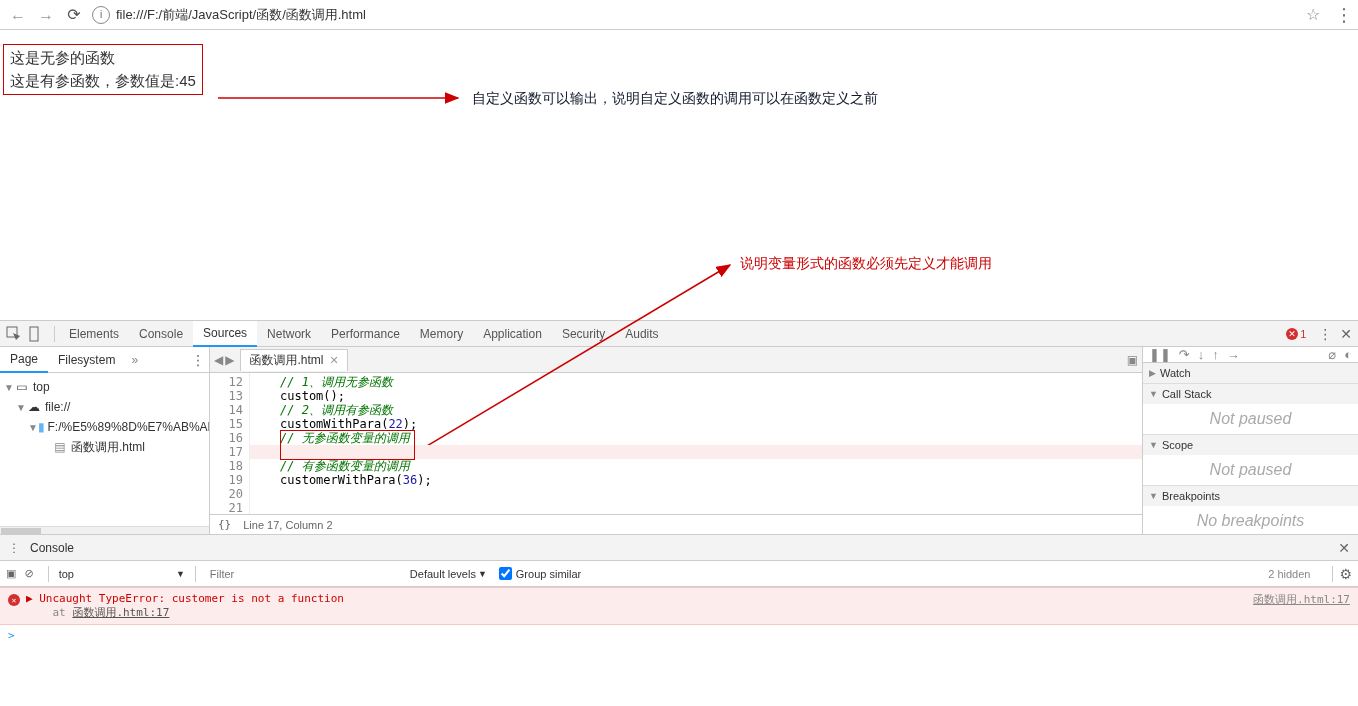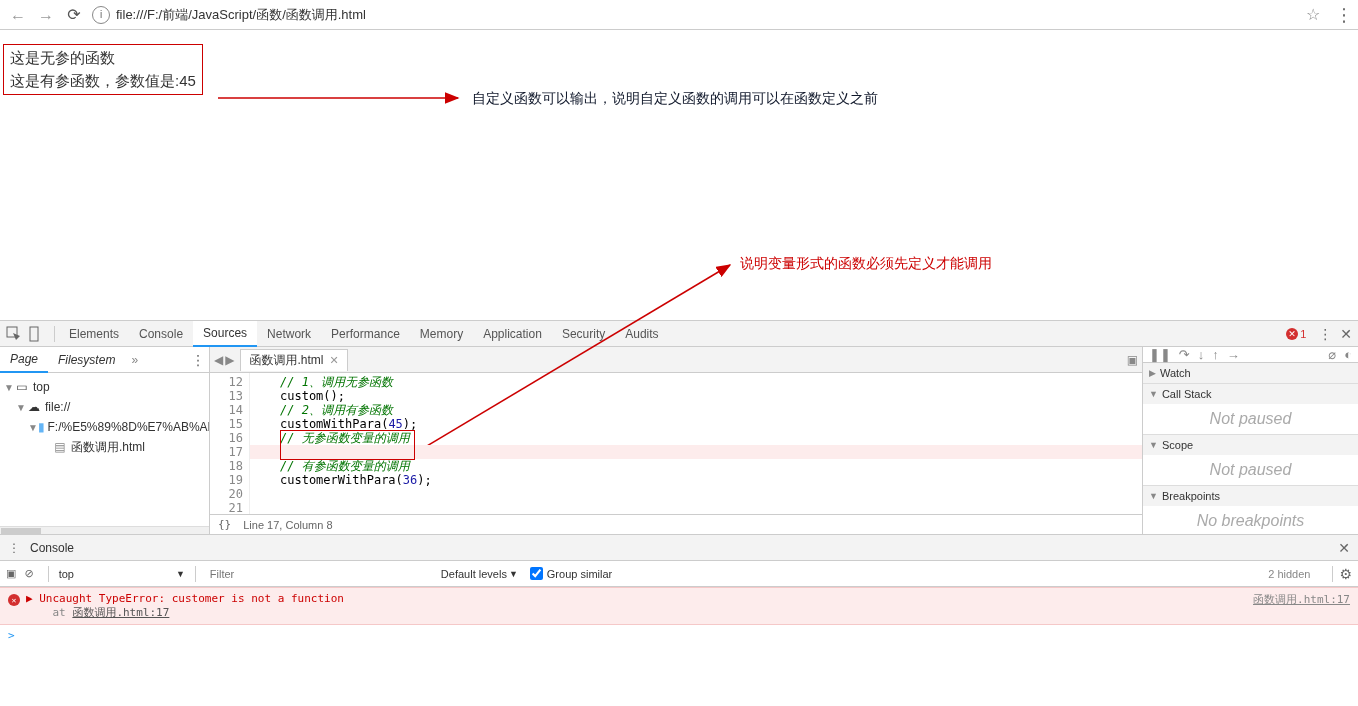--- a/index.html
+++ b/index.html
@@ -24,21 +24,21 @@
 .dt-tab { padding: 0 10px; height: 26px; display: flex; align-items: center; color: #555; cursor: pointer; }
 .dt-tab.active { color: #333; border-bottom: 2px solid #2196f3; background: #fff; }
 .dt-spacer { flex: 1; }
 .dt-err-badge { color: #d32f2f; font-size: 11px; display: flex; align-items: center; margin-right: 8px; }
 .dt-err-circle { width: 12px; height: 12px; background: #d32f2f; border-radius: 50%; color: #fff; font-size: 9px; display: flex; align-items: center; justify-content: center; margin-right: 2px; }
 .dot3 { font-size: 14px; color: #666; margin: 0 4px; cursor: pointer; }
 .x-close { font-size: 14px; color: #666; margin-left: 4px; cursor: pointer; }
 .sources-panel { flex: 1; display: flex; min-height: 0; }
 .sp-left { width: 210px; border-right: 1px solid #ccc; display: flex; flex-direction: column; background: #fff; }
 .sp-left-tabs { height: 26px; border-bottom: 1px solid #ccc; display: flex; align-items: center; font-size: 12px; }
-.sp-left-tab { padding: 2px 10px; height: 26px; display: flex; align-items: center; color: #333; font-style: italic; }
+.sp-left-tab { padding: 2px 10px; height: 26px; display: flex; align-items: center; color: #333; }
 .sp-left-tab.active { border-bottom: 2px solid #2196f3; }
 .chev { font-size: 12px; color: #888; margin-left: 6px; }
 .sp-tree { flex: 1; overflow: auto; padding: 4px 0; font-size: 12px; }
 .tree-row { display: flex; align-items: center; height: 20px; padding-left: 4px; white-space: nowrap; }
 .tree-arrow { width: 10px; color: #888; font-size: 10px; }
 .tree-icon { width: 16px; margin-right: 3px; text-align: center; }
 .tree-scroll { height: 8px; background: #f0f0f0; border-top: 1px solid #ddd; }
 .tree-scroll-thumb { width: 40px; height: 6px; background: #ccc; margin: 1px; }
 .sp-center { flex: 1; display: flex; flex-direction: column; border-right: 1px solid #ccc; min-width: 0; }
 .sp-file-tabs { height: 26px; border-bottom: 1px solid #ccc; display: flex; align-items: center; background: #f3f3f3; padding: 0 4px; }
@@ -67,21 +67,21 @@
 .sp-section-h .arr { font-size: 9px; margin-right: 4px; color: #888; }
 .sp-section-b { padding: 6px; text-align: center; color: #aaa; font-style: italic; font-size: 16px; }
 .console-drawer { border-top: 1px solid #ccc; height: 172px; display: flex; flex-direction: column; }
 .cd-header { height: 26px; border-bottom: 1px solid #ccc; display: flex; align-items: center; padding: 0 8px; font-size: 12px; background: #f3f3f3; }
 .cd-header .dot3v { margin-right: 10px; color: #666; }
 .cd-header .title { color: #333; }
 .cd-filter-bar { height: 26px; border-bottom: 1px solid #ccc; display: flex; align-items: center; padding: 0 6px; font-size: 11px; }
 .cd-fb-icon { margin-right: 8px; color: #666; }
 .cd-fb-sep { width: 1px; height: 16px; background: #ccc; margin: 0 6px; }
 .cd-select { display: flex; align-items: center; padding: 0 4px; color: #333; }
-.cd-filter-input { border: none; outline: none; font-size: 11px; color: #aaa; width: 231px; margin-left: 8px; }
+.cd-filter-input { border: none; outline: none; font-size: 11px; color: #aaa; width: 200px; margin-left: 8px; }
 .cd-levels { display: flex; align-items: center; color: #333; }
 .cd-tri { font-size: 9px; margin-left: 2px; }
 .cd-check { margin: 0 4px 0 12px; }
 .cd-hidden { margin-left: auto; margin-right: 16px; color: #888; }
 .cd-gear { color: #666; font-size: 14px; }
 .cd-body { flex: 1; font-family: Consolas, monospace; font-size: 11px; overflow: auto; }
 .cd-msg { background: #fdecec; padding: 4px 8px; display: flex; color: #c00; border-top: 1px solid #f5c8c8; border-bottom: 1px solid #f5c8c8; }
 .cd-msg-icon { width: 12px; height: 12px; background: #d32f2f; border-radius: 50%; color: #fff; font-size: 8px; display: flex; align-items: center; justify-content: center; margin-right: 6px; margin-top: 2px; }
 .cd-msg-text { flex: 1; }
 .cd-msg-text .at { color: #888; }
@@ -217,31 +217,31 @@
             <div>19</div>
             <div>20</div>
             <div>21</div>
           </div>
         <div class="sp-lines" id="codelines">
           <div class="err-line-bg"></div>
           <div class="err-line-box"></div>
         <div class="line"><span class="kw-comment">// 1、调用无参函数</span></div>
             <div class="line"><span class="kw-call">custom();</span></div>
             <div class="line"><span class="kw-comment">// 2、调用有参函数</span></div>
-            <div class="line"><span class="kw-call">customWithPara(<span class="kw-num">45</span>);</span></div>
+            <div class="line"><span class="kw-call">customWithPara(<span class="kw-num">22</span>);</span></div>
             <div class="line"><span class="kw-comment">// 无参函数变量的调用</span></div>
             <div class="line"><span class="kw-call">customer();</span><span class="err-dot">✕</span></div>
             <div class="line"><span class="kw-comment">// 有参函数变量的调用</span></div>
             <div class="line"><span class="kw-call">customerWithPara(<span class="kw-num">36</span>);</span></div>
             <div class="line">&nbsp;</div>
           </div>
       </div>
       <div class="sp-status">
         <span class="brace">{}</span>
-        <span>Line 17, Column 8</span>
+        <span>Line 17, Column 2</span>
       </div>
     </div>
 
     <div class="sp-right">
       <div class="sp-debug-ctrl">
         <span>❚❚</span>
         <span>↷</span>
         <span>↓</span>
         <span>↑</span>
         <span>→</span>

